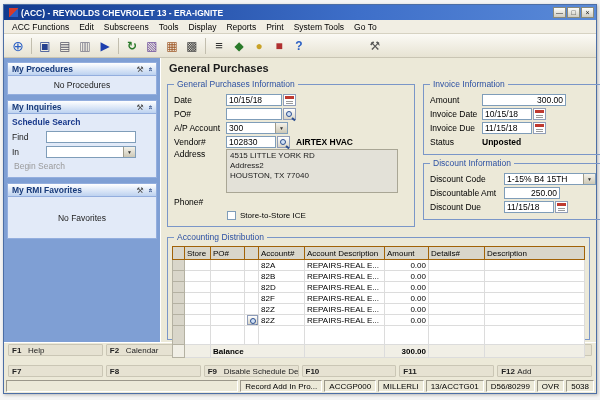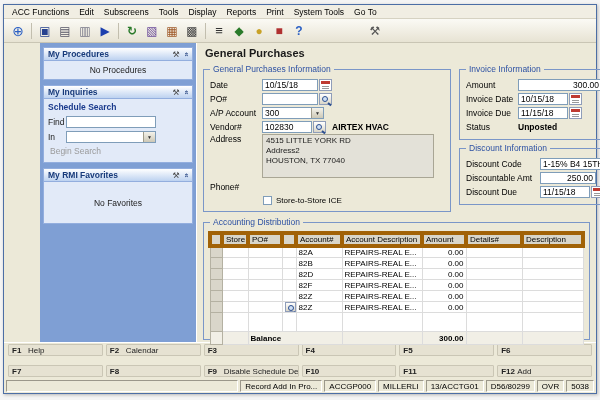--- a/index.html
+++ b/index.html
@@ -17,35 +17,35 @@
   .menubar{flex:0 0 14px;background:#f1eee3;border-bottom:1px solid #d6d2c2;display:flex;align-items:center;
     font-size:8.5px;padding-left:3px;}
   .menu-item{padding:1px 5px;}
   .toolbar{flex:0 0 24px;background:linear-gradient(#fbfaf5,#e7e3d3);border-bottom:1px solid #c9c5b4;
     display:flex;align-items:center;padding:0 4px;}
   .tb-icon{width:18px;height:18px;margin:0 1px;display:flex;align-items:center;justify-content:center;
     font-size:12px;border-radius:2px;}
   .tb-sep{width:1px;height:16px;background:#c2beae;margin:0 3px;}
   .tb-space{width:56px;}
   .content{flex:1;display:flex;min-height:0;}
-  .sidebar{flex:0 0 156px;background:#7f9fd4;padding:4px 3px;display:flex;flex-direction:column;margin-left:36px;}
+  .sidebar{flex:0 0 156px;background:#7f9fd4;padding:4px 3px;display:flex;flex-direction:column;}
   .panel{margin-bottom:5px;}
   .panel-header{height:14px;background:linear-gradient(#ffffff,#bdd2f0);border:1px solid #93aede;
     display:flex;align-items:center;padding:0 4px;color:#173a7a;font-weight:bold;font-size:8.5px;}
   .ph-sp{flex:1;}
   .ph-icon{font-size:8px;color:#444;margin-left:4px;font-weight:normal;}
   .ph-icon.collapse{display:inline-block;transform:rotate(90deg);font-weight:bold;color:#1a3a7a;}
   .panel-body{background:#e2eaf8;border:1px solid #93aede;border-top:none;font-size:8.5px;color:#222;}
   .pb-center{display:flex;align-items:center;justify-content:center;}
   .pb-proc{height:19px;}
   .pb-fav{height:42px;}
   .pb-inq{padding:3px 4px 6px;}
   .ss-title{color:#1a3a8c;font-weight:bold;margin-bottom:4px;}
   .ss-row{display:flex;align-items:center;margin-bottom:3px;}
-  .ss-label{width:18px;}
+  .ss-label{width:34px;}
   .ss-input{width:90px;height:12px;border:1px solid #7f9db9;background:#fff;font-size:8.5px;padding:0 2px;font-family:inherit;}
   .ss-combo{width:90px;height:12px;border:1px solid #7f9db9;background:#fff;display:flex;align-items:stretch;}
   .ss-combo .val{flex:1;padding:0 2px;display:flex;align-items:center;}
   .begin{color:#9a9a9a;margin-left:2px;}
   .drop-btn{width:12px;background:linear-gradient(#f4f2ea,#cdc8b6);border-left:1px solid #9f9b8a;
     display:flex;align-items:center;justify-content:center;flex:0 0 12px;}
   .drop-btn::after{content:"▼";font-size:5px;color:#333;}
   .main{flex:1;background:#ece9d8;padding:4px 6px 2px;display:flex;flex-direction:column;min-width:0;
     border-left:1px solid #fff;}
   .page-title{font-size:11px;font-weight:bold;color:#1a1a1a;margin:0 0 4px 2px;}
@@ -68,21 +68,21 @@
   .combo .val{flex:1;padding:0 2px;display:flex;align-items:center;white-space:nowrap;overflow:hidden;}
   .cb56{width:62px;} .cb92{width:92px;}
   .vendor-name{font-weight:bold;margin-left:6px;}
   .addr{width:172px;height:44px;background:#e3e1d8;border:1px solid #a9a695;padding:1px 3px;
     font-size:8px;line-height:10px;color:#1a1a1a;}
   .chk-row{margin-left:53px;display:flex;align-items:center;gap:4px;height:12px;font-size:8px;}
   .chk{width:9px;height:9px;border:1px solid #7f9db9;background:#fff;}
   .status-val{font-weight:bold;}
   .gb-acct{flex:1;margin-top:10px;display:flex;flex-direction:column;min-height:0;padding:8px 4px 4px;}
   table.grid{border-collapse:collapse;width:100%;table-layout:fixed;font-size:8px;}
-  .grid th{background:#d9d6ca;border:4px solid #a16207;font-weight:normal;text-align:left;height:13px;
+  .grid th{background:#d9d6ca;border:1px solid #a16207;font-weight:normal;text-align:left;height:13px;
     padding:0 2px;overflow:hidden;white-space:nowrap;}
   .grid td{border:1px solid #dcdcdc;height:11px;padding:0 2px;background:#fff;overflow:hidden;white-space:nowrap;}
   .grid td.gutter{background:#d9d6ca;border-color:#b4b1a2;}
   .grid td.amt{text-align:right;}
   .grid tr.filler td{height:19px;border-top:none;}
   .grid tr.balance td{border-top:1px solid #808080;font-weight:bold;background:#f1efe6;height:13px;}
   .mag{position:relative;width:13px;height:12px;border:1px solid #8f9db9;
     background:linear-gradient(#ffffff,#d9d5c7);flex:0 0 13px;}
   .mag::before{content:"";position:absolute;left:2px;top:2px;width:4px;height:4px;border:1px solid #2d4f8f;
     border-radius:50%;background:#cfe0f5;}
@@ -101,20 +101,29 @@
   .fkey .v{color:#222;}
   .statusbar{flex:0 0 14px;display:flex;gap:2px;padding:1px 2px;background:#ece9d8;font-size:8px;align-items:stretch;}
   .seg{border:1px solid;border-color:#9b978a #fff #fff #9b978a;padding:0 4px;display:flex;align-items:center;white-space:nowrap;}
   .seg.grow{flex:1;}
 </style>
 </head>
 <body>
 
 <div class="window">
 
+  <div class="titlebar">
+    <span class="app-icon"></span>
+    <span class="title-text">(ACC) - REYNOLDS CHEVROLET 13 - ERA-IGNITE</span>
+    <span class="win-btns">
+      <span class="win-btn">—</span>
+      <span class="win-btn">□</span>
+      <span class="win-btn">×</span>
+    </span>
+  </div>
 
   <div class="menubar">
     <span class="menu-item">ACC Functions</span>
     <span class="menu-item">Edit</span>
     <span class="menu-item">Subscreens</span>
     <span class="menu-item">Tools</span>
     <span class="menu-item">Display</span>
     <span class="menu-item">Reports</span>
     <span class="menu-item">Print</span>
     <span class="menu-item">System Tools</span>

